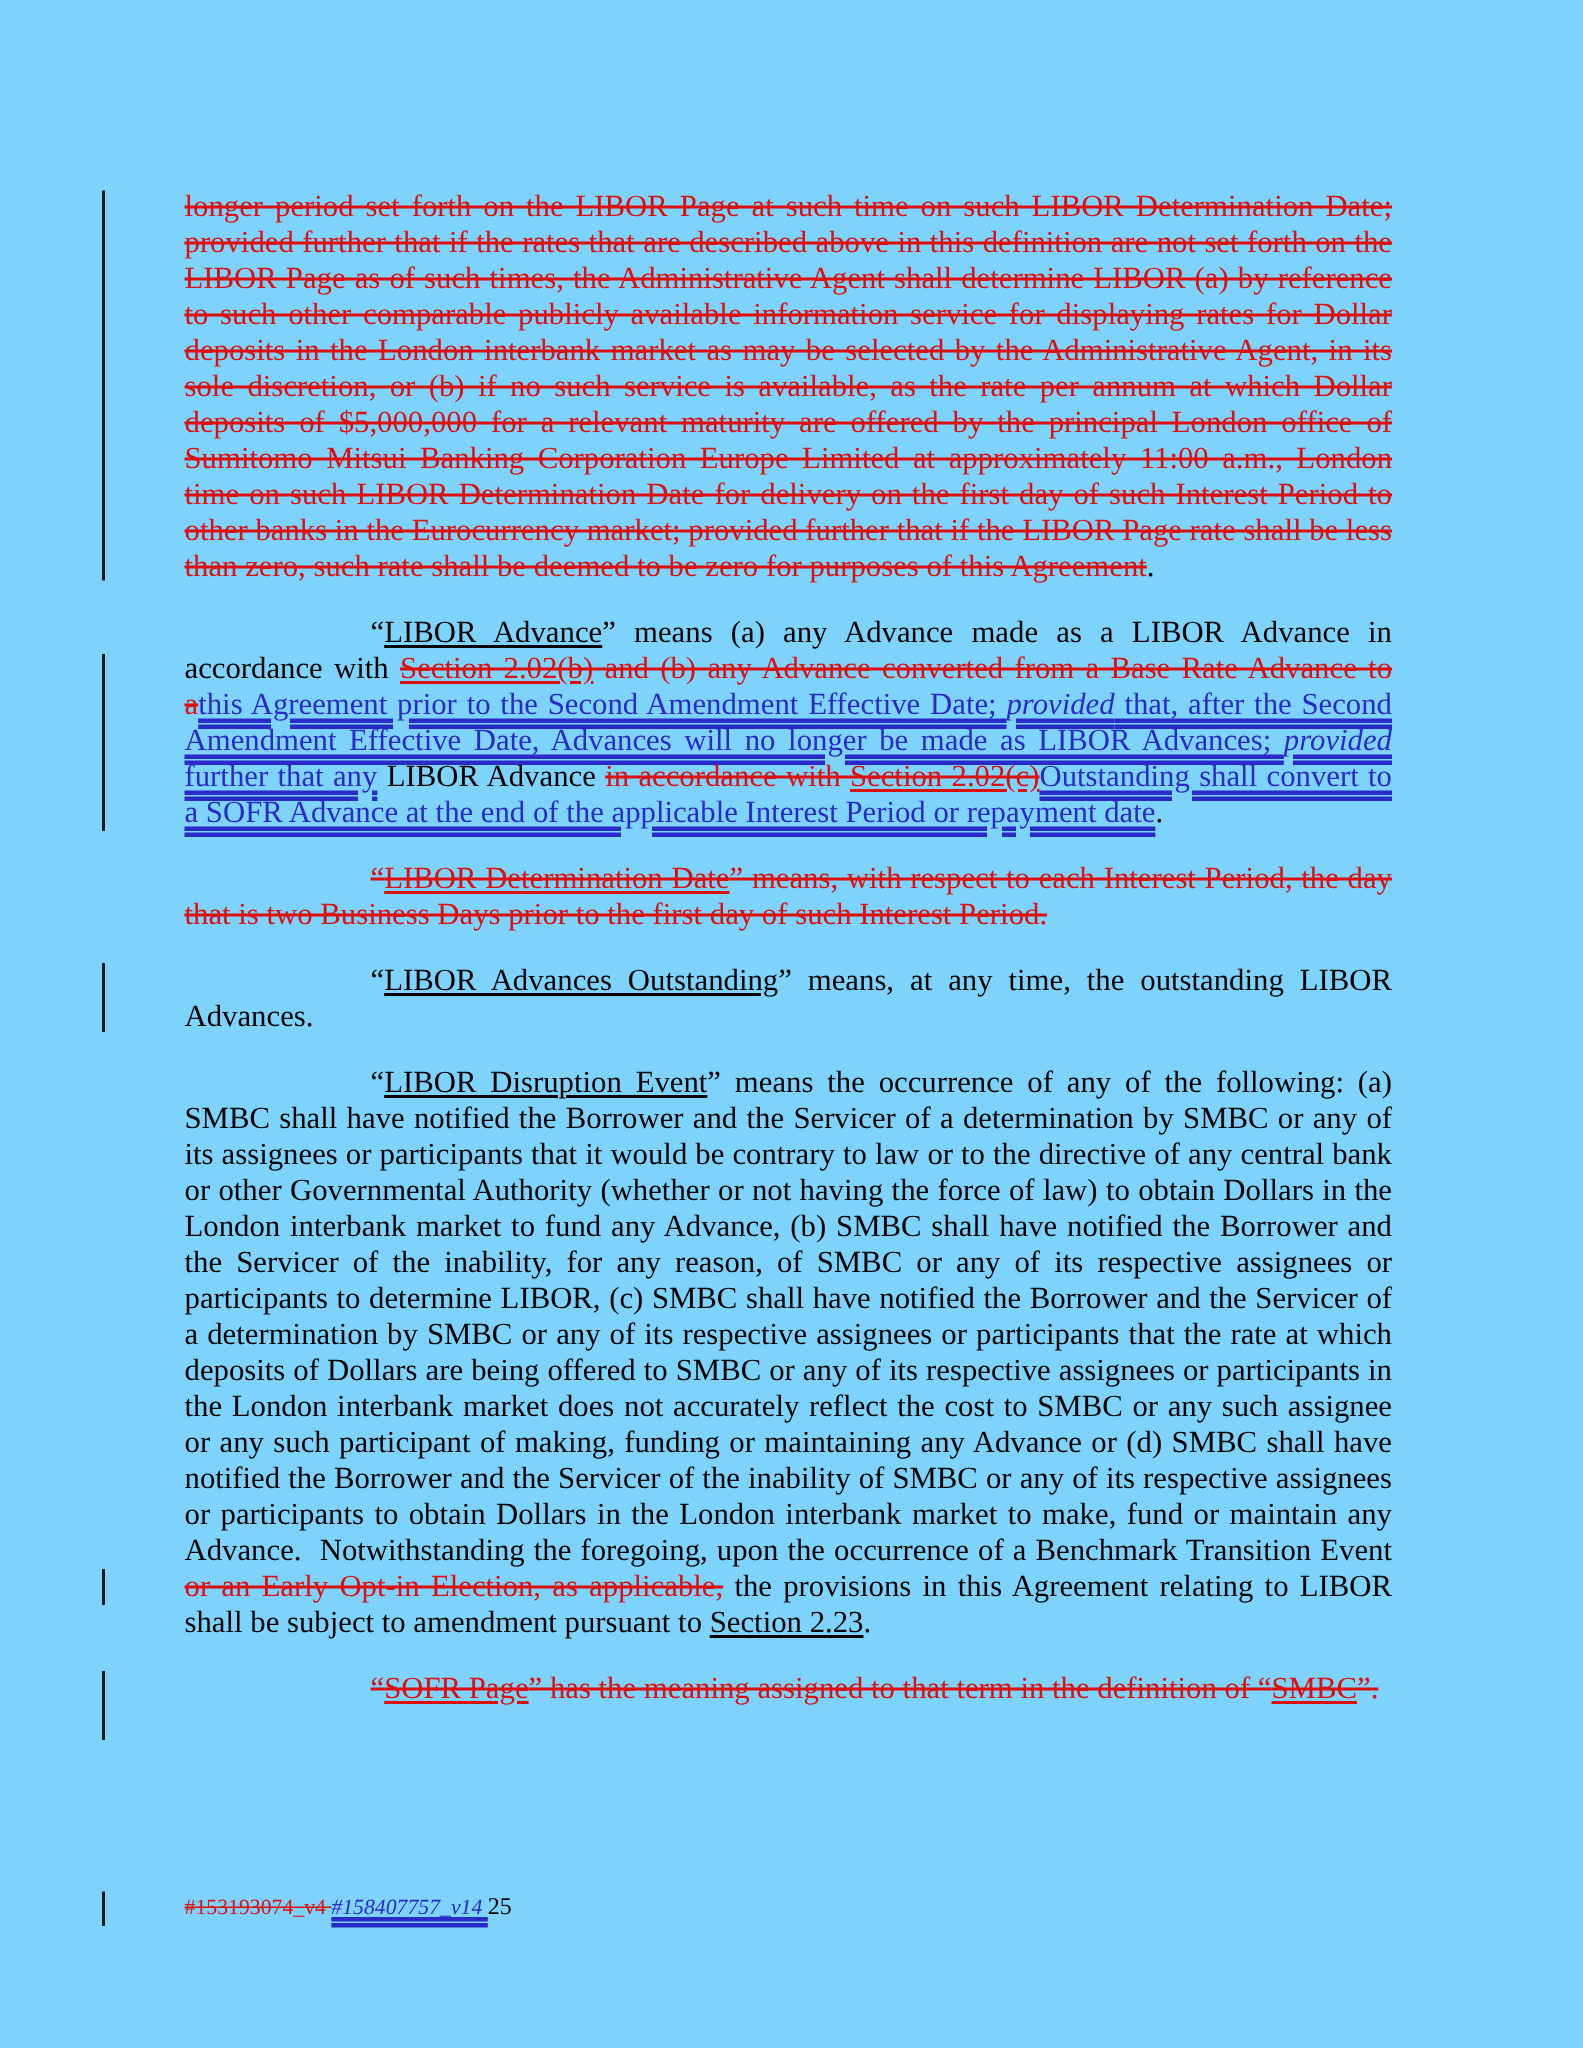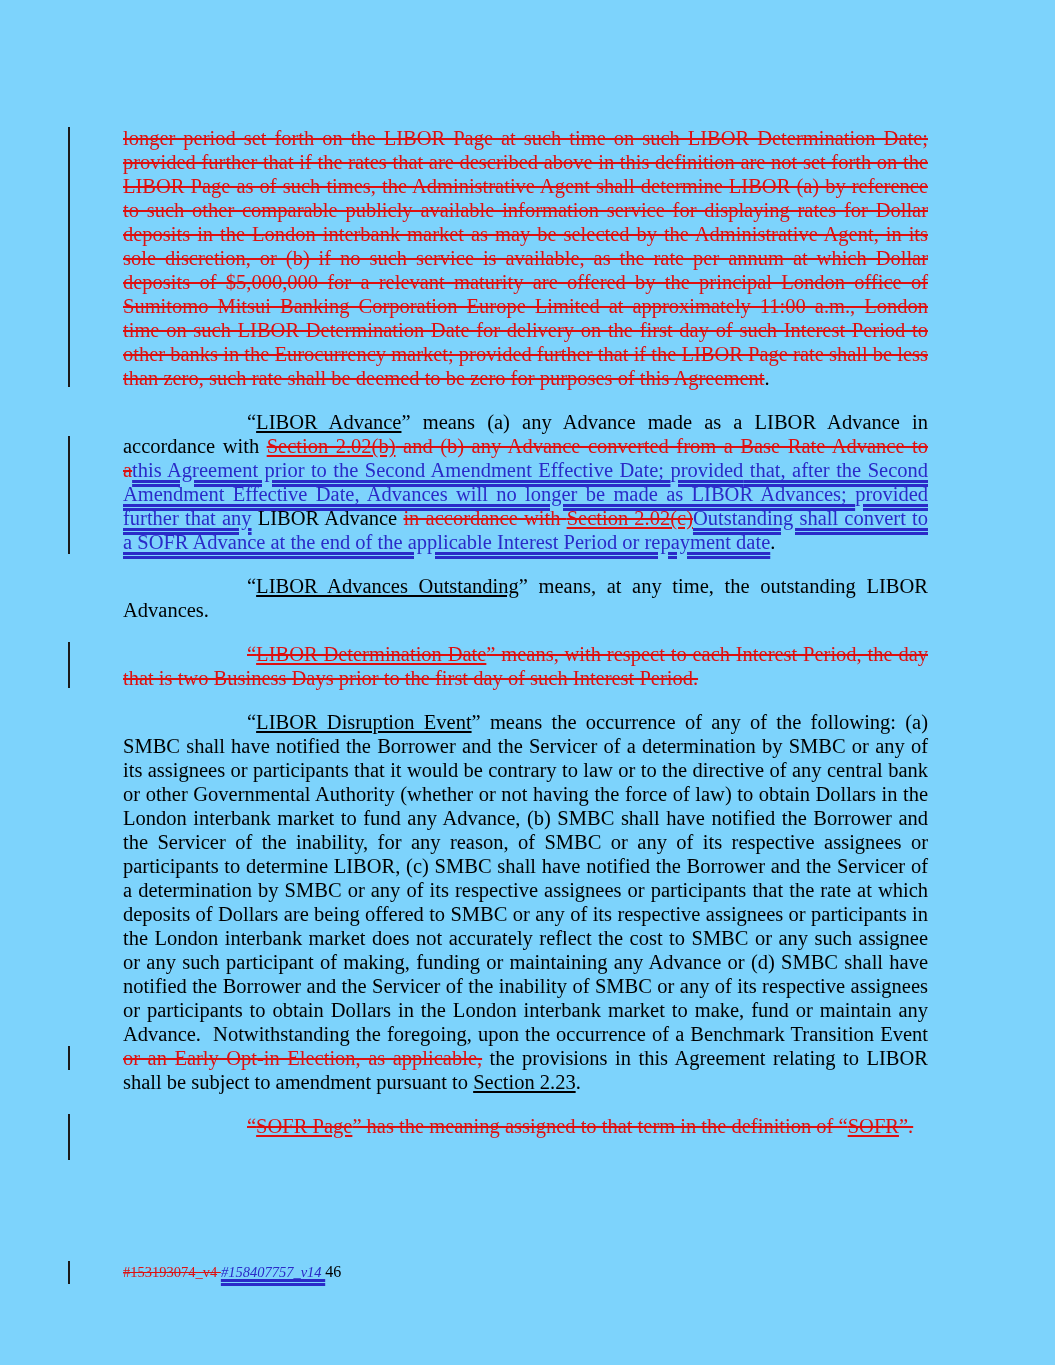--- a/index.html
+++ b/index.html
@@ -26,21 +26,21 @@
     text-align:justify;
   }
   .para{margin:0;}
   .para + .para{margin-top:20px;}
   .para.indent{text-indent:124px;}
   .run-plain{color:var(--ink);}
   .run-term{color:var(--ink);text-decoration:underline;text-underline-offset:2px;}
   .run-del{color:var(--del);text-decoration:line-through;}
   .run-del-term{color:var(--del);text-decoration-line:underline line-through;text-underline-offset:2px;font-family:Liberation Serif, serif;}
   .run-ins{color:var(--ins);text-decoration-line:underline;text-decoration-style:double;text-decoration-thickness:3px;text-underline-offset:3px;}
-  .run-ins.run-italic{}
+  .run-ins.run-italic{font-style:italic;}
   .change-bar{
     position:absolute;
     left:68px;width:2px;
     background:var(--bar);
   }
   .footer{
     position:absolute;
     left:123px;top:1262px;
     font-size:14.5px;
     line-height:20px;
@@ -58,19 +58,19 @@
       <div class="change-bar" style="top: 127px; height: 260px;"></div>
       <div class="change-bar" style="top: 436px; height: 118px;"></div>
       <div class="change-bar" style="top: 642px; height: 46px;"></div>
       <div class="change-bar" style="top: 1046px; height: 24px;"></div>
       <div class="change-bar" style="top: 1114px; height: 46px;"></div>
       <div class="change-bar" style="top: 1261px; height: 23px;"></div>
     </div>
   <main class="doc-content">
       <p class="para"><span class="run-del">longer period set forth on the LIBOR Page at such time on such LIBOR Determination Date; provided further that if the rates that are described above in this definition are not set forth on the LIBOR Page as of such times, the Administrative Agent shall determine LIBOR (a) by reference to such other comparable publicly available information service for displaying rates for Dollar deposits in the London interbank market as may be selected by the Administrative Agent, in its sole discretion, or (b) if no such service is available, as the rate per annum at which Dollar deposits of $5,000,000 for a relevant maturity are offered by the principal London office of Sumitomo Mitsui Banking Corporation Europe Limited at approximately 11:00 a.m., London time on such LIBOR Determination Date for delivery on the first day of such Interest Period to other banks in the Eurocurrency market; provided further that if the LIBOR Page rate shall be less than zero, such rate shall be deemed to be zero for purposes of this Agreement</span><span class="run-plain">.</span></p>
       <p class="para indent"><span class="run-plain">“</span><span class="run-term">LIBOR Advance</span><span class="run-plain">” means (a) any Advance made as a LIBOR Advance in accordance with </span><span class="run-del-term">Section 2.02(b)</span><span class="run-del"> and (b) any Advance converted from a Base Rate Advance to a</span><span class="run-ins">this Agreement prior to the Second Amendment Effective Date; </span><span class="run-ins run-italic">provided</span><span class="run-ins"> that, after the Second Amendment Effective Date, Advances will no longer be made as LIBOR Advances; </span><span class="run-ins run-italic">provided</span><span class="run-ins"> further that any</span><span class="run-plain"> LIBOR Advance </span><span class="run-del">in accordance with </span><span class="run-del-term">Section 2.02(c)</span><span class="run-ins">Outstanding shall convert to a SOFR Advance at the end of the applicable Interest Period or repayment date</span><span class="run-plain">.</span></p>
+      <p class="para indent"><span class="run-del">“</span><span class="run-del-term">LIBOR Determination Date</span><span class="run-del">” means, with respect to each Interest Period, the day that is two Business Days prior to the first day of such Interest Period.</span></p>
       <p class="para indent"><span class="run-plain">“</span><span class="run-term">LIBOR Advances Outstanding</span><span class="run-plain">” means, at any time, the outstanding LIBOR Advances.</span></p>
-      <p class="para indent"><span class="run-del">“</span><span class="run-del-term">LIBOR Determination Date</span><span class="run-del">” means, with respect to each Interest Period, the day that is two Business Days prior to the first day of such Interest Period.</span></p>
       <p class="para indent"><span class="run-plain">“</span><span class="run-term">LIBOR Disruption Event</span><span class="run-plain">” means the occurrence of any of the following: (a) SMBC shall have notified the Borrower and the Servicer of a determination by SMBC or any of its assignees or participants that it would be contrary to law or to the directive of any central bank or other Governmental Authority (whether or not having the force of law) to obtain Dollars in the London interbank market to fund any Advance, (b) SMBC shall have notified the Borrower and the Servicer of the inability, for any reason, of SMBC or any of its respective assignees or participants to determine LIBOR, (c) SMBC shall have notified the Borrower and the Servicer of a determination by SMBC or any of its respective assignees or participants that the rate at which deposits of Dollars are being offered to SMBC or any of its respective assignees or participants in the London interbank market does not accurately reflect the cost to SMBC or any such assignee or any such participant of making, funding or maintaining any Advance or (d) SMBC shall have notified the Borrower and the Servicer of the inability of SMBC or any of its respective assignees or participants to obtain Dollars in the London interbank market to make, fund or maintain any Advance.&nbsp; Notwithstanding the foregoing, upon the occurrence of a Benchmark Transition Event</span><span class="run-del"> or an Early Opt-in Election, as applicable,</span><span class="run-plain"> the provisions in this Agreement relating to LIBOR shall be subject to amendment pursuant to </span><span class="run-term">Section 2.23</span><span class="run-plain">.</span></p>
-      <p class="para indent"><span class="run-del">“</span><span class="run-del-term">SOFR Page</span><span class="run-del">” has the meaning assigned to that term in the definition of “</span><span class="run-del-term">SOFR</span><span class="run-del">”.</span></p>
+      <p class="para indent"><span class="run-del">“</span><span class="run-del-term">SOFR Page</span><span class="run-del">” has the meaning assigned to that term in the definition of “</span><span class="run-del-term">SMBC</span><span class="run-del">”.</span></p>
     </main>
-  <div class="footer"><span class="fid-del">#153193074_v4 </span><span class="fid-ins">#158407757_v14 </span><span class="page-num">46</span></div>
+  <div class="footer"><span class="fid-del">#153193074_v4 </span><span class="fid-ins">#158407757_v14 </span><span class="page-num">25</span></div>
 </div>
 
 </body></html>

